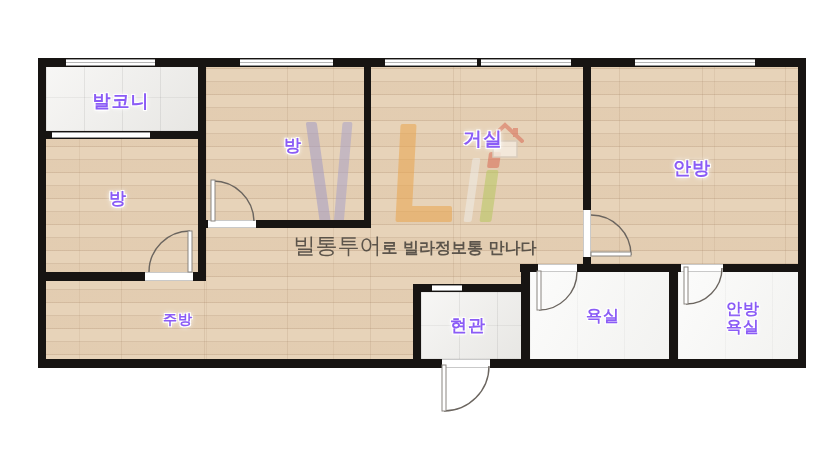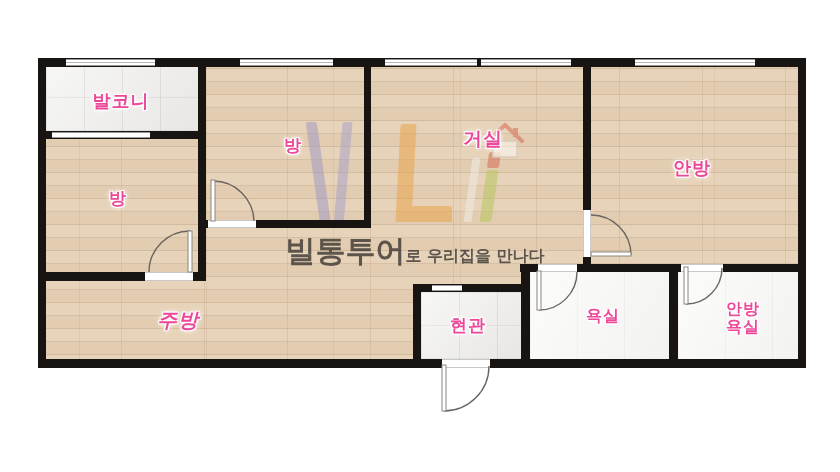--- a/index.html
+++ b/index.html
@@ -33,39 +33,39 @@
   .f-balcony{left:46px;top:67px;width:152px;height:64px;}
   .f-entry{left:421px;top:292px;width:100px;height:67px;}
   .f-bath{left:530px;top:272px;width:139px;height:87px;}
   .f-mbath{left:678px;top:272px;width:120px;height:87px;}
 
   
   .wm{position:absolute;pointer-events:none;}
   .wm-bar{position:absolute;border-radius:2px;}
   .wm-logo{opacity:.55;}
   .wm-tagline{left:415px;top:231px;transform:translateX(-50%);white-space:nowrap;color:#45403a;opacity:.85;}
-  .wm-tagline .big{font-size:30px;font-weight:700;letter-spacing:0px;}
+  .wm-tagline .big{font-size:22px;font-weight:400;letter-spacing:0px;}
   .wm-tagline .small{font-size:16px;font-weight:700;}
   .wm-brand{left:417px;top:257px;transform:translateX(-50%);white-space:nowrap;
     font-size:42px;font-weight:700;letter-spacing:2px;color:rgba(105,92,82,.58);}
 
   
   .wall{position:absolute;background:#171412;}
 
   
   .win{position:absolute;background:
     linear-gradient(to bottom,#9a9a9a 0 1px,#ffffff 1px 42%,#b5b5b5 42% 58%,#ffffff 58% calc(100% - 1px),#9a9a9a calc(100% - 1px));}
   .gap{position:absolute;background:#ffffff;}
   .gap-h{border-top:1px solid #c9c9c9;border-bottom:1px solid #c9c9c9;}
   .gap-v{border-left:1px solid #c9c9c9;border-right:1px solid #c9c9c9;}
   .mullion{position:absolute;background:#171412;}
 
   
   .rlabel{position:absolute;transform:translate(-50%,-50%);
-    font-weight:700;color:#ec4899;text-align:center;line-height:1.12;letter-spacing:1px;
+    font-weight:700;color:#8b5cf6;text-align:center;line-height:1.12;letter-spacing:1px;
     text-shadow:-1px -1px 0 #fff,1px -1px 0 #fff,-1px 1px 0 #fff,1px 1px 0 #fff,0 0 4px #fff,0 0 6px #fff;
     white-space:nowrap;}
   .doors{position:absolute;left:0;top:0;}
 </style>
 </head>
 <body>
 
 <div class="stage">
 
   <div class="floor floor-wood"></div>
@@ -133,29 +133,29 @@
       <rect x="211" y="180" width="4" height="41"></rect>
       <rect x="188" y="231" width="4" height="41"></rect>
       <rect x="591" y="252" width="40" height="4"></rect>
       <rect x="537" y="271" width="4" height="39"></rect>
       <rect x="684" y="267" width="4" height="37"></rect>
       <rect x="442" y="365" width="4" height="46"></rect>
     </g>
   </svg>
 
   <div class="wm wm-tagline">
-    <span class="big">빌통투어</span><span class="small">로 우리집을 만나다</span>
+    <span class="big">빌통투어</span><span class="small">로 빌라정보통 만나다</span>
   </div>
 
   <div class="rlabel" style="left:121px;top:101px;font-size:18px;">발코니</div>
   <div class="rlabel" style="left:118px;top:199px;font-size:17px;">방</div>
   <div class="rlabel" style="left:293px;top:146px;font-size:17px;">방</div>
   <div class="rlabel" style="left:483px;top:139px;font-size:19px;">거실</div>
   <div class="rlabel" style="left:692px;top:168px;font-size:18px;">안방</div>
-  <div class="rlabel" style="left:178px;top:320px;font-size:20px;font-style:italic;">주방</div>
+  <div class="rlabel" style="left:178px;top:320px;font-size:14px;">주방</div>
   <div class="rlabel" style="left:468px;top:326px;font-size:17px;">현관</div>
   <div class="rlabel" style="left:603px;top:316px;font-size:16px;">욕실</div>
   <div class="rlabel" style="left:743px;top:318px;font-size:16px;">
     <div>안방</div>
     <div>욕실</div>
   </div>
 
 </div>
 
 </body></html>

